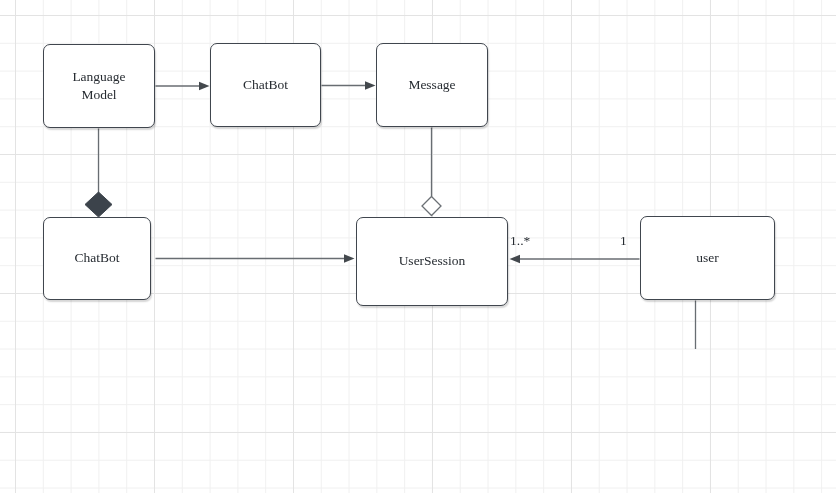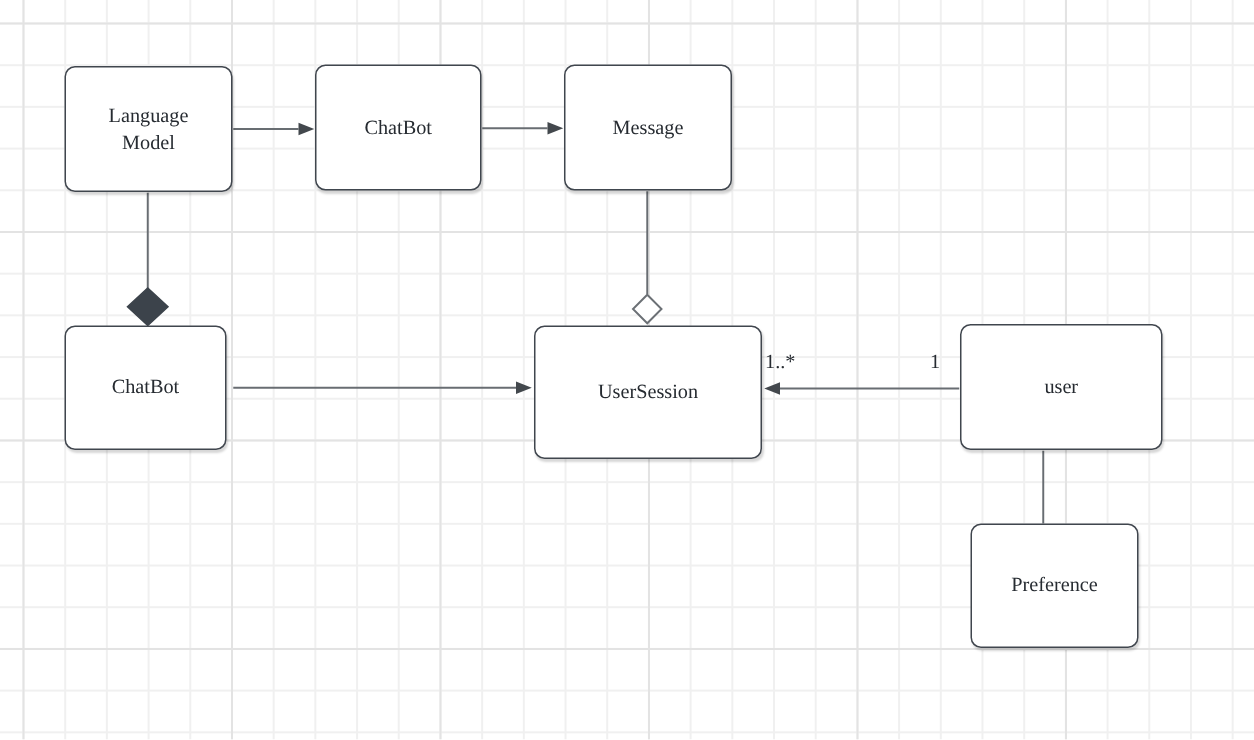--- a/index.html
+++ b/index.html
@@ -121,20 +121,17 @@
   </div>
 
   <div class="node" id="node-usersession">
     <span class="node-label">UserSession</span>
   </div>
 
   <div class="node" id="node-user">
     <span class="node-label">user</span>
   </div>
 
-  <div class="node" id="node-preference">
-    <span class="node-label">Preference</span>
-  </div>
 
   <div class="edge-label" id="label-mult-many">1..*</div>
   <div class="edge-label" id="label-mult-one">1</div>
 
 </div>
 
 </body></html>

